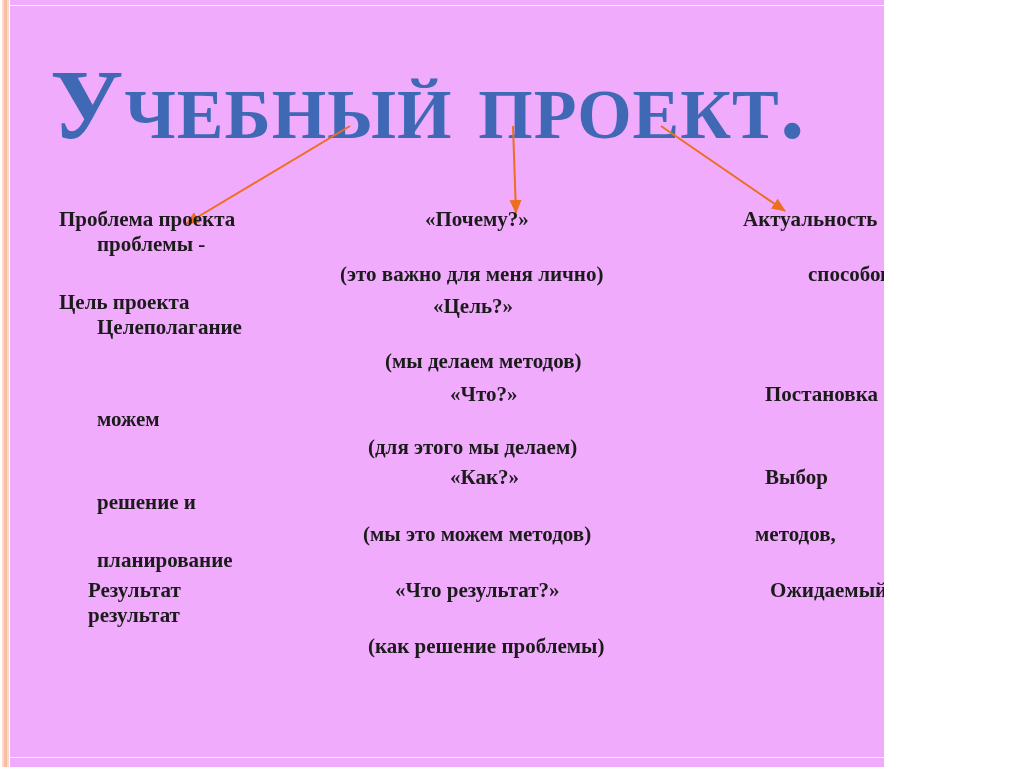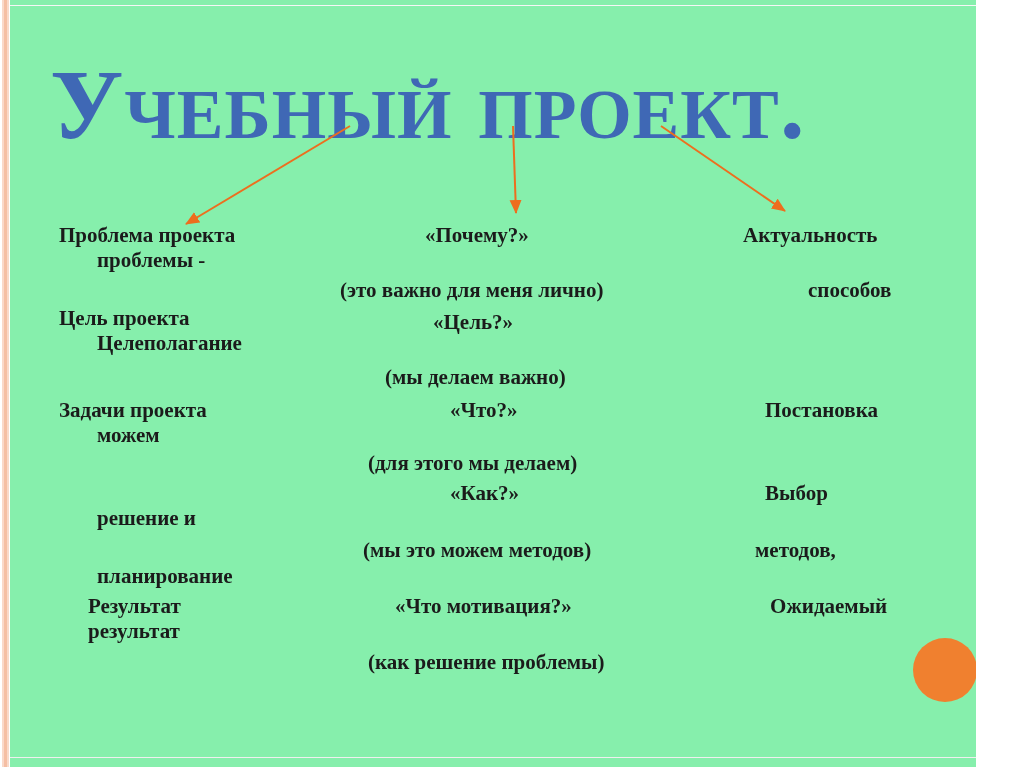--- a/index.html
+++ b/index.html
@@ -4,22 +4,22 @@
 <style>
   :root{
     --c-title:#3F68B5;
     --c-text:#1B1B1B;
     --c-arrow:#ED6E1E;
     --c-circle:#F0802F;
   }
   html,body{margin:0;padding:0;background:#fff;}
   .slide{
     position:relative;
-    width:976px;height:767px;
-    background:#86efac;
+    width:884px;height:767px;
+    background:#f0abfc;
     overflow:hidden;
     font-family:"Liberation Serif","DejaVu Serif",serif;
   }
   
   .stripe-left{
     position:absolute;left:0;top:0;width:10px;height:767px;
     background:linear-gradient(to right,
       #ffffff 0px,#ffffff 2px,
       #FAD9C9 2px,#FAD9C9 4px,
       #F5BFA4 4px,#F5BFA4 7px,
@@ -48,21 +48,20 @@
     font-variant-caps:small-caps;
     letter-spacing:1px;
     color:var(--c-title);
     white-space:nowrap;
   }
   .t{
     position:absolute;
     font-size:21px;line-height:25px;font-weight:bold;
     color:var(--c-text);
     white-space:nowrap;
-    margin-top:16px;
   }
   .arrows{position:absolute;left:0;top:0;}
   .circle{
     position:absolute;left:913px;top:638px;width:64px;height:64px;
     border-radius:50%;
     background:var(--c-circle);
   }
 </style>
 </head>
 <body>
@@ -84,36 +83,35 @@
     </defs>
     <line x1="350" y1="126" x2="186" y2="224" stroke="#ED6E1E" stroke-width="2" marker-end="url(#ah)"></line>
     <line x1="513" y1="126" x2="516" y2="213" stroke="#ED6E1E" stroke-width="2" marker-end="url(#ah)"></line>
     <line x1="661" y1="126" x2="785" y2="211" stroke="#ED6E1E" stroke-width="2" marker-end="url(#ah)"></line>
   </svg>
 
   <div class="t" style="left:59px;top:207px">Проблема проекта</div>
   <div class="t" style="left:97px;top:232px">проблемы -</div>
   <div class="t" style="left:97px;top:315px">Целеполагание</div>
   <div class="t" style="left:59px;top:290px">Цель проекта</div>
-  <div class="t" style="left:59px;top:382px">Задачи проекта</div>
   <div class="t" style="left:97px;top:407px">можем</div>
   <div class="t" style="left:97px;top:490px">решение и</div>
   <div class="t" style="left:97px;top:548px">планирование</div>
   <div class="t" style="left:88px;top:578px">Результат</div>
   <div class="t" style="left:88px;top:603px">результат</div>
 
   <div class="t" style="left:425px;top:207px">«Почему?»</div>
   <div class="t" style="left:340px;top:262px">(это важно для меня лично)</div>
   <div class="t" style="left:433px;top:294px">«Цель?»</div>
-  <div class="t" style="left:385px;top:349px">(мы делаем важно)</div>
+  <div class="t" style="left:385px;top:349px">(мы делаем методов)</div>
   <div class="t" style="left:450px;top:382px">«Что?»</div>
   <div class="t" style="left:368px;top:435px">(для этого мы делаем)</div>
   <div class="t" style="left:450px;top:465px">«Как?»</div>
   <div class="t" style="left:363px;top:522px">(мы это можем методов)</div>
-  <div class="t" style="left:395px;top:578px">«Что мотивация?»</div>
+  <div class="t" style="left:395px;top:578px">«Что результат?»</div>
   <div class="t" style="left:368px;top:634px">(как решение проблемы)</div>
 
   <div class="t" style="left:743px;top:207px">Актуальность</div>
   <div class="t" style="left:808px;top:262px">способов</div>
   <div class="t" style="left:765px;top:382px">Постановка</div>
   <div class="t" style="left:765px;top:465px">Выбор</div>
   <div class="t" style="left:755px;top:522px">методов,</div>
   <div class="t" style="left:770px;top:578px">Ожидаемый</div>
 
   <div class="circle"></div>

